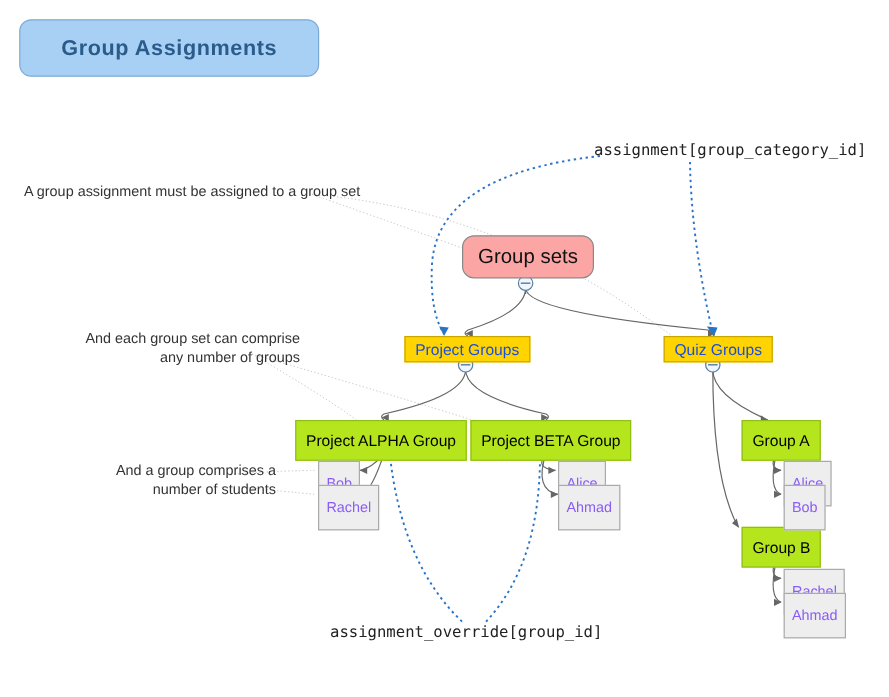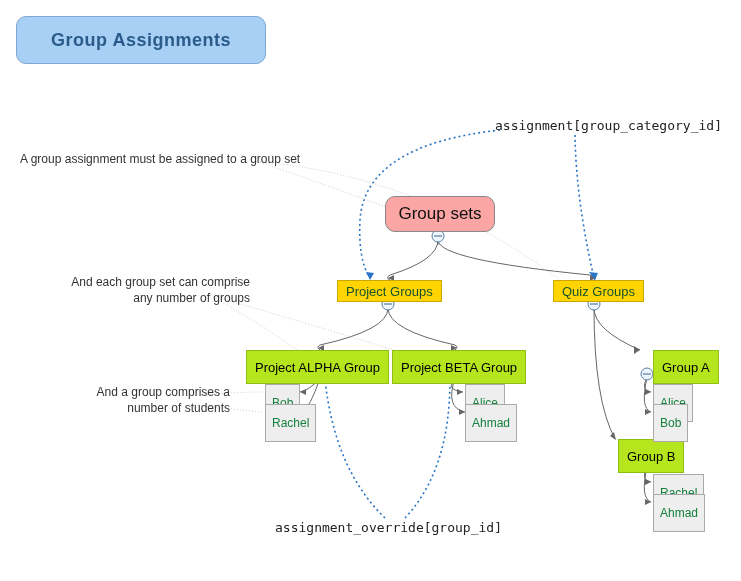--- a/index.html
+++ b/index.html
@@ -45,37 +45,37 @@
     background: #fca5a5;
     border: 1px solid #888;
     border-radius: 10px;
     font-size: 17px;
     color: #111;
   }
   .gold-box {
     background: #ffd400;
     border: 1px solid #c9a600;
     font-size: 13px;
-    color: #14532d;
+    color: #1d4ed8;
     padding: 2px 8px;
     height: 22px;
   }
   .green-box {
     background: #b5e61d;
     border: 1px solid #8fbe15;
     font-size: 13px;
     color: #000;
     padding: 16px 8px;
     height: 22px;
   }
   .gray-box {
     background: #eeeeee;
     border: 1px solid #aaaaaa;
     font-size: 12px;
-    color: #15803d;
+    color: #8b5cf6;
     padding: 18px 6px;
     height: 18px;
   }
   .annotation {
     position: absolute;
     font-size: 12px;
     color: #333;
     line-height: 1.3;
     text-align: right;
   }
@@ -204,21 +204,21 @@
 <div class="node gold-box" style="left:553px; top:280px;">
   <span>Quiz Groups</span>
 </div>
 
 <div class="node green-box" style="left:246px; top:350px;">
   <span>Project ALPHA Group</span>
 </div>
 <div class="node green-box" style="left:392px; top:350px;">
   <span>Project BETA Group</span>
 </div>
-<div class="node green-box" style="left:618px; top:350px;margin-left:35px;">
+<div class="node green-box" style="left:618px; top:350px;">
   <span>Group A</span>
 </div>
 <div class="node green-box" style="left:618px; top:439px;">
   <span>Group B</span>
 </div>
 
 <div class="node gray-box" style="left:265px; top:384px;">
   <span>Bob</span>
 </div>
 <div class="node gray-box" style="left:265px; top:404px;">

